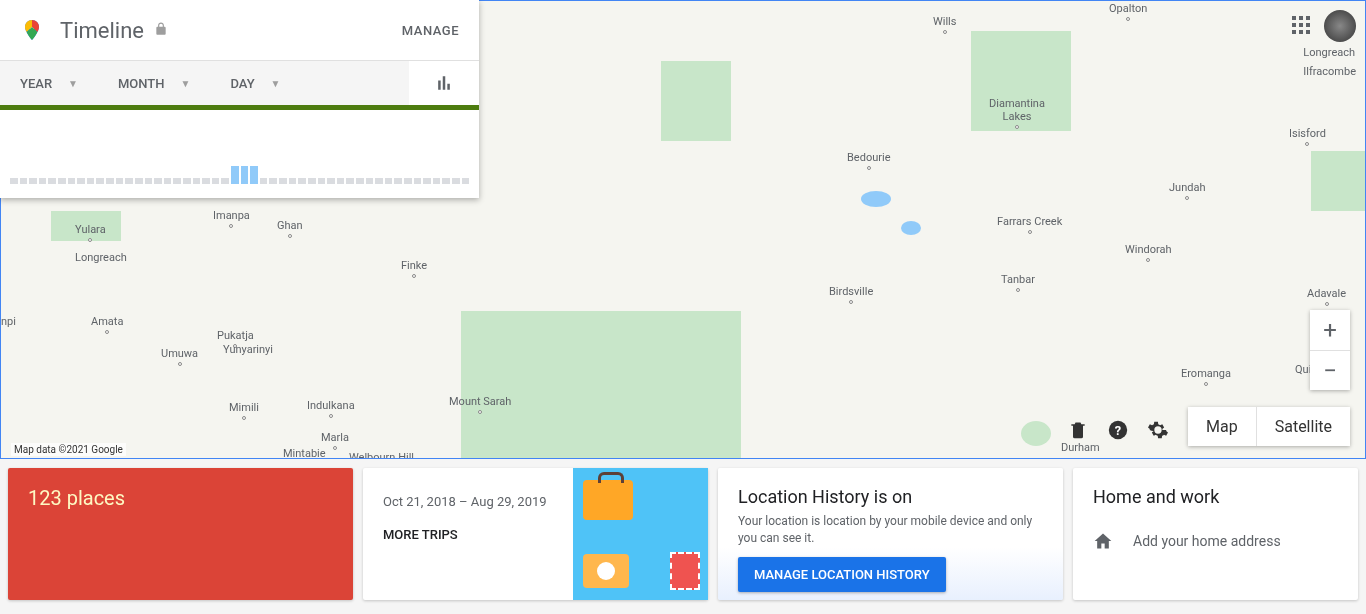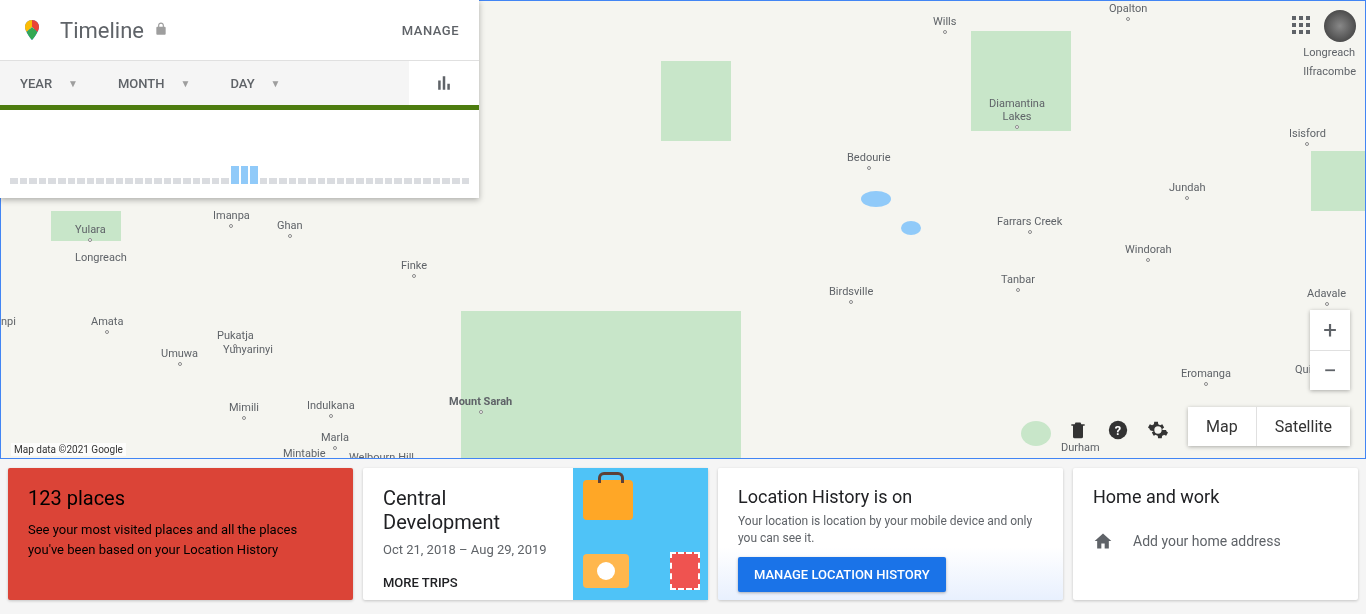--- a/index.html
+++ b/index.html
@@ -44,21 +44,21 @@
 
 .map-type { position: absolute; right: 16px; bottom: 20px; background: #fff; box-shadow: 0 1px 4px rgba(0,0,0,0.3); display: flex; z-index: 5; }
 .map-type-btn { padding: 10px 18px; font-size: 16px; color: #333; cursor: pointer; }
 .map-type-btn + .map-type-btn { border-left: 1px solid #e0e0e0; }
 .map-tools { position: absolute; right: 196px; bottom: 20px; display: flex; gap: 16px; z-index: 5; }
 .tool-icon { width: 24px; height: 24px; color: #5f6368; cursor: pointer; display: flex; align-items: center; justify-content: center; font-size: 20px; }
 
 
 .cards-row { position: absolute; bottom: 14px; left: 8px; right: 8px; display: flex; gap: 10px; height: 132px; }
 .card { background: #fff; box-shadow: 0 1px 3px rgba(0,0,0,0.2); padding: 18px 20px; border-radius: 2px; }
-.card-red { flex: 0 0 345px; background: #db4437; color: #000000; position: relative; overflow: hidden; }
+.card-red { flex: 0 0 345px; background: #db4437; color: #fef9c3; position: relative; overflow: hidden; }
 .card-red h2 { font-size: 20px; font-weight: 400; margin-bottom: 10px; }
 .card-red p { font-size: 13px; line-height: 1.5; }
 .card-trip { flex: 0 0 345px; display: flex; padding: 0; }
 .trip-text { padding: 18px 20px; flex: 1; }
 .trip-text h2 { font-size: 20px; color: #202124; font-weight: 400; line-height: 1.2; }
 .trip-text .date { font-size: 13px; color: #5f6368; margin-top: 8px; }
 .trip-text .more { font-size: 13px; font-weight: 500; color: #202124; margin-top: 18px; cursor: pointer; }
 .trip-img { width: 135px; background: #4fc3f7; position: relative; overflow: hidden; }
 .suitcase { position: absolute; top: 12px; left: 10px; width: 50px; height: 40px; background: #ffa726; border-radius: 4px; }
 .suitcase::before { content: ''; position: absolute; top: -8px; left: 15px; width: 20px; height: 8px; border: 3px solid #5d4037; border-bottom: none; border-radius: 6px 6px 0 0; }
@@ -96,21 +96,21 @@
   <div class="map-label" style="left:276px;top:218px;">Ghan<span class="map-dot"></span></div>
   <div class="map-label" style="left:400px;top:258px;">Finke<span class="map-dot"></span></div>
   <div class="map-label" style="left:90px;top:314px;">Amata<span class="map-dot"></span></div>
   <div class="map-label" style="left:175px;top:328px;margin-left:41px;">Pukatja<span class="map-dot"></span></div>
   <div class="map-label" style="left:160px;top:346px;">Umuwa<span class="map-dot"></span></div>
   <div class="map-label" style="left:222px;top:342px;">Yunyarinyi</div>
   <div class="map-label" style="left:228px;top:400px;">Mimili<span class="map-dot"></span></div>
   <div class="map-label" style="left:278px;top:398px;margin-left:28px;">Indulkana<span class="map-dot"></span></div>
   <div class="map-label" style="left:320px;top:430px;">Marla<span class="map-dot"></span></div>
   <div class="map-label" style="left:282px;top:446px;">Mintabie</div>
-  <div class="map-label" style="left:448px;top:394px;font-weight:bold;">Mount Sarah<span class="map-dot"></span></div>
+  <div class="map-label" style="left:448px;top:394px;">Mount Sarah<span class="map-dot"></span></div>
   <div class="map-label" style="left:348px;top:450px;">Welbourn Hill</div>
   <div class="map-label" style="left:846px;top:150px;">Bedourie<span class="map-dot"></span></div>
   <div class="map-label" style="left:828px;top:284px;">Birdsville<span class="map-dot"></span></div>
   <div class="map-label" style="left:932px;top:14px;">Wills<span class="map-dot"></span></div>
   <div class="map-label" style="left:1108px;top:1px;">Opalton<span class="map-dot"></span></div>
   <div class="map-label" style="left:988px;top:96px;text-align:center;">Diamantina<br>Lakes<span class="map-dot"></span></div>
   <div class="map-label" style="left:996px;top:214px;">Farrars Creek<span class="map-dot"></span></div>
   <div class="map-label" style="left:1168px;top:180px;">Jundah<span class="map-dot"></span></div>
   <div class="map-label" style="left:1124px;top:242px;">Windorah<span class="map-dot"></span></div>
   <div class="map-label" style="left:1000px;top:272px;">Tanbar<span class="map-dot"></span></div>
@@ -255,25 +255,23 @@
   <div class="tool-icon">
       <svg width="22" height="22" viewBox="0 0 24 24" fill="#333">
         <path d="M12 8a4 4 0 1 0 0 8 4 4 0 0 0 0-8zm9 4a7 7 0 0 1-.1 1.2l2 1.6-2 3.4-2.4-1a7 7 0 0 1-2 1.2l-.4 2.6h-4l-.4-2.6a7 7 0 0 1-2-1.2l-2.4 1-2-3.4 2-1.6A7 7 0 0 1 3 12c0-.4 0-.8.1-1.2l-2-1.6 2-3.4 2.4 1a7 7 0 0 1 2-1.2L7.9 3h4l.4 2.6a7 7 0 0 1 2 1.2l2.4-1 2 3.4-2 1.6c.1.4.1.8.1 1.2z"></path>
       </svg>
     </div>
 </div>
 
 <div class="cards-row">
   <div class="card card-red">
     <h2>123 places</h2>
-    <p>See your most visited places and all the places you've been based on your Location History</p>
   </div>
   <div class="card card-trip">
     <div class="trip-text">
-      <h2>Central Development</h2>
       <div class="date">Oct 21, 2018 – Aug 29, 2019</div>
       <div class="more">MORE TRIPS</div>
     </div>
     <div class="trip-img">
       <div class="suitcase"></div>
       <div class="camera"></div>
       <div class="stamp"></div>
     </div>
   </div>
   <div class="card card-loc">

